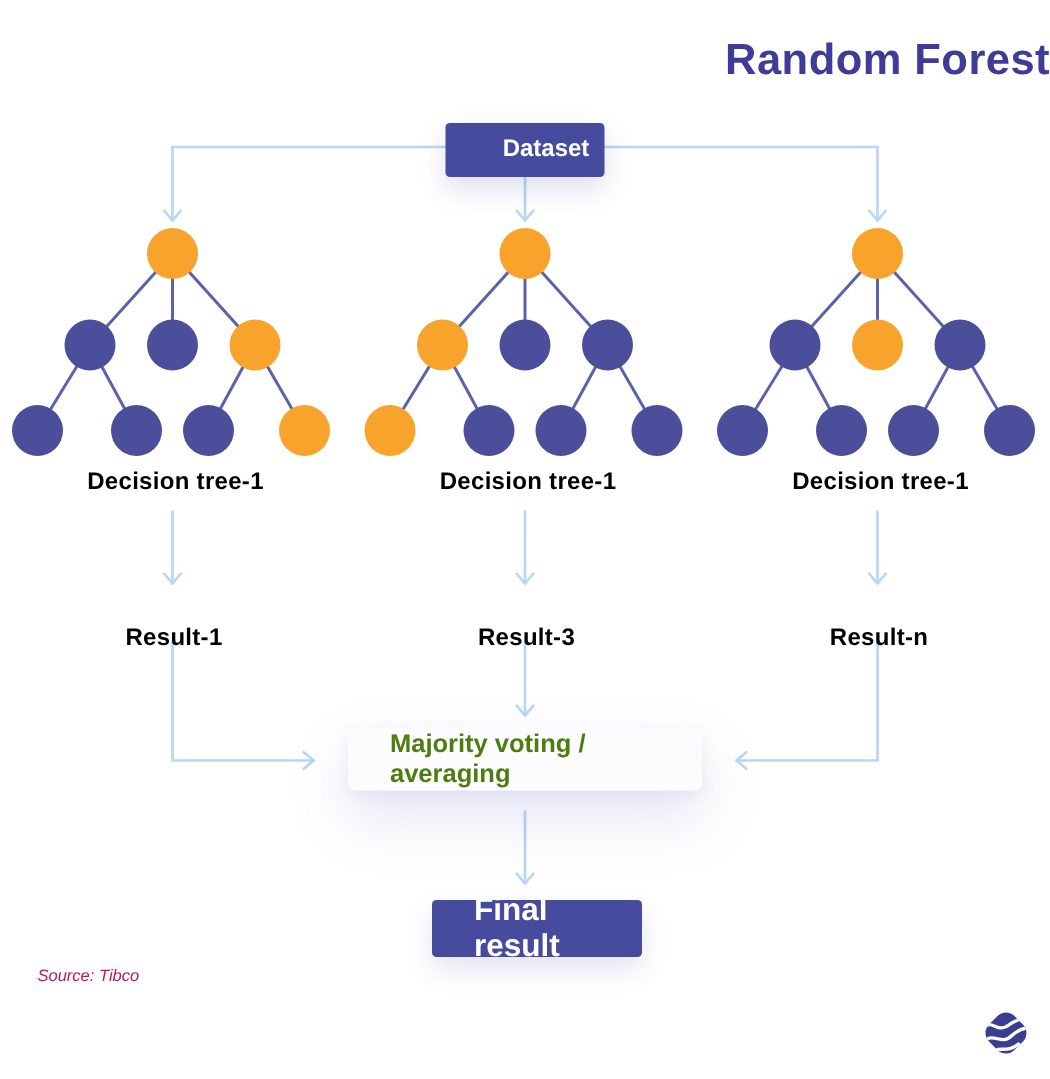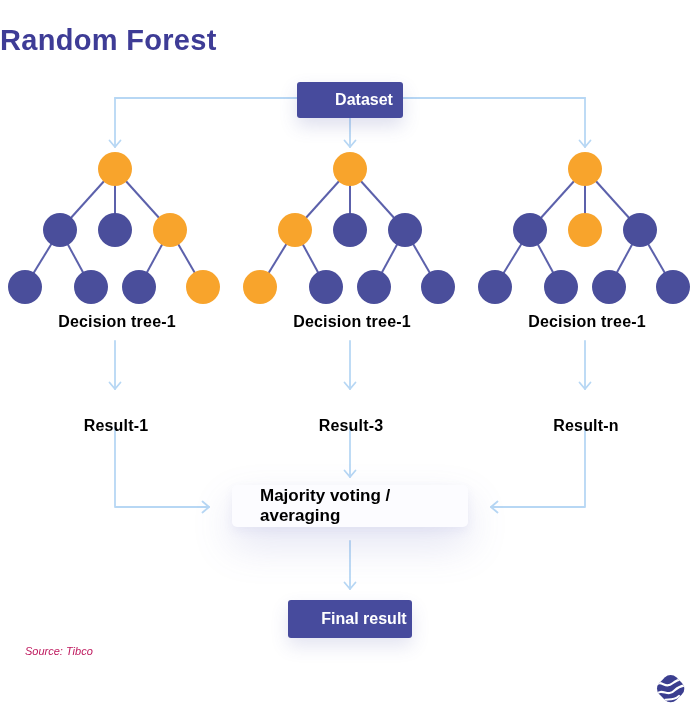--- a/index.html
+++ b/index.html
@@ -2,40 +2,40 @@
 <html><head>
 <meta charset="utf-8">
 <style>
   html,body{margin:0;padding:0;background:#ffffff;}
   .canvas{
     position:relative;width:700px;height:719px;background:#ffffff;
     font-family:"Liberation Sans",sans-serif;overflow:hidden;
   }
   .title{
     position:absolute;top:24px;left:0;width:700px;margin:0;
-    text-align:left;font-size:29px;font-weight:bold;color:#3e3c96;letter-spacing:.3px;
+    text-align:right;font-size:29px;font-weight:bold;color:#3e3c96;letter-spacing:.3px;
   }
   #diagram{position:absolute;left:0;top:0;z-index:1;}
   .box{
     position:absolute;z-index:2;display:flex;align-items:center;justify-content:center;
     font-weight:bold;box-sizing:border-box;padding-left:28px;
   }
   .box-dataset{
     left:297px;top:82px;width:106px;height:36px;border-radius:3px;
     background:#474b9d;color:#ffffff;font-size:16px;
     box-shadow:0 8px 18px rgba(70,76,160,.18);
   }
   .box-majority{
     left:232px;top:485px;width:236px;height:42px;border-radius:5px;
-    background:#fcfcff;color:#000000;font-size:17px;
+    background:#fcfcff;color:#4d7c0f;font-size:17px;
     box-shadow:0 18px 40px rgba(99,108,190,.18),0 4px 10px rgba(99,108,190,.08);
   }
   .box-final{
-    left:288px;top:600px;width:124px;height:38px;border-radius:3px;
-    background:#474b9d;color:#ffffff;font-size:16px;
+    left:288px;top:600px;width:140px;height:38px;border-radius:3px;
+    background:#474b9d;color:#ffffff;font-size:21px;
     box-shadow:0 8px 18px rgba(70,76,160,.15);
   }
   .tree-label,.result-label{
     position:absolute;z-index:2;transform:translateX(-50%);white-space:nowrap;
     font-weight:bold;font-size:16px;color:#000000;letter-spacing:.2px;
   }
   .tree-label{top:313px;}
   .result-label{top:417px;}
   .source{
     position:absolute;z-index:2;left:25px;top:645px;

